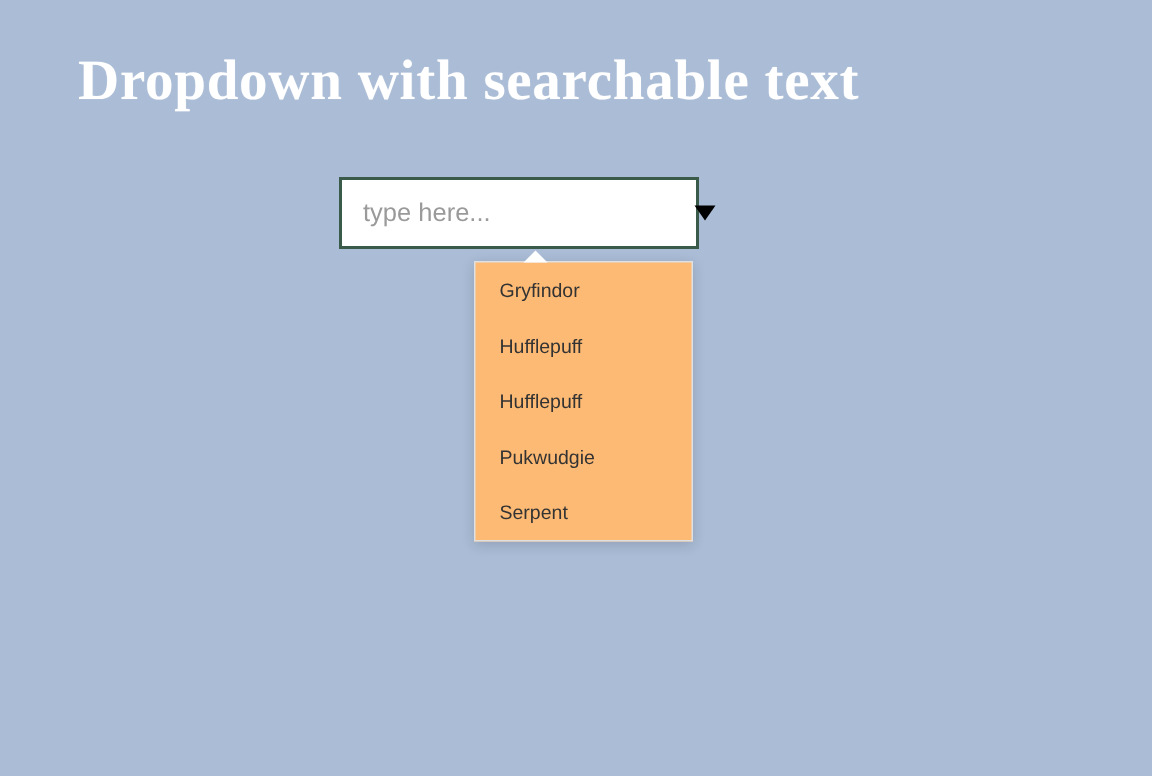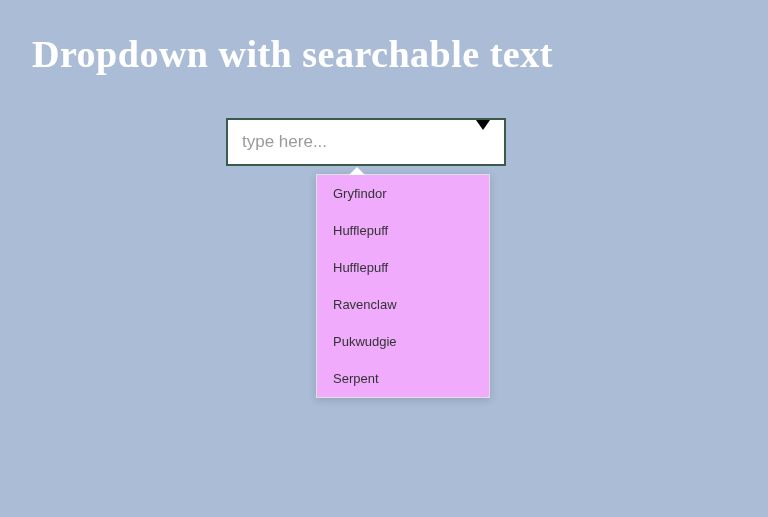--- a/index.html
+++ b/index.html
@@ -13,43 +13,44 @@
       background-color: #aabcd6;
       font-family: -apple-system, BlinkMacSystemFont, "Segoe UI", Arial, sans-serif;
       overflow: hidden;
     }
     .page-title {
       color: #ffffff;
       font-size: 38px;
       font-weight: 900;
       font-family: Georgia, 'Times New Roman', serif;
       letter-spacing: 0.5px;
-      padding: 32px 0 0 32px;
+      padding: 32px 0 0 52px;
       text-shadow: 0 0 1px rgba(255,255,255,0.3);
     }
     .form-area {
       margin-top: 42px;
       margin-left: 226px;
     }
     .form-label {
       font-size: 19px;
       color: #1a1a1a;
       margin-bottom: 10px;
       display: block;
     }
     .dropdown-wrapper {
       position: relative;
       width: 240px;
     }
     .dropdown-input-box {
-      width: 280px;
+      width: 240px;
       height: 48px;
       background-color: #ffffff;
       border: 2px solid #3a5a4a;
       display: flex;
+      align-items: center;
       padding: 0 14px;
       position: relative;
     }
     .dropdown-input {
       flex: 1;
       border: none;
       outline: none;
       font-size: 17px;
       color: #333;
       background: transparent;
@@ -61,22 +62,22 @@
       width: 0;
       height: 0;
       border-left: 7px solid transparent;
       border-right: 7px solid transparent;
       border-top: 10px solid #000000;
     }
     .dropdown-menu {
       position: absolute;
       top: 56px;
       left: 90px;
-      width: 174px;
-      background-color: #f0abfc;
+      width: 146px;
+      background-color: #fdba74;
       box-shadow: 0 2px 8px rgba(0,0,0,0.15);
       border: 1px solid #e0e0e0;
     }
     .dropdown-menu::before {
       content: '';
       position: absolute;
       top: -8px;
       left: 32px;
       width: 0;
       height: 0;
@@ -101,18 +102,17 @@
   <div class="dropdown-wrapper">
     <div class="dropdown-input-box">
       <input type="text" class="dropdown-input" placeholder="type here..." style="">
       <span class="chevron-icon"></span>
     </div>
 
     <div class="dropdown-menu">
       <div class="dropdown-item">Gryfindor</div>
       <div class="dropdown-item">Hufflepuff</div>
       <div class="dropdown-item">Hufflepuff</div>
-      <div class="dropdown-item">Ravenclaw</div>
       <div class="dropdown-item">Pukwudgie</div>
       <div class="dropdown-item">Serpent</div>
     </div>
   </div>
 </div>
 
 </body></html>

